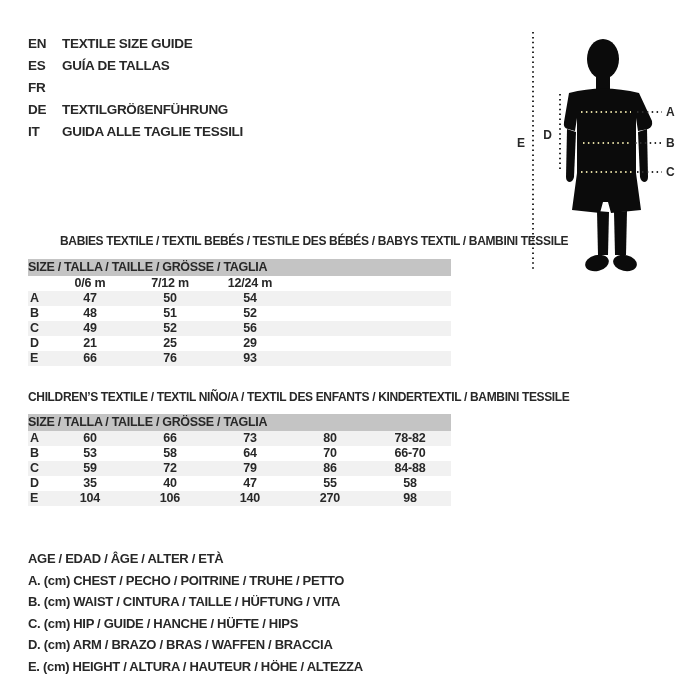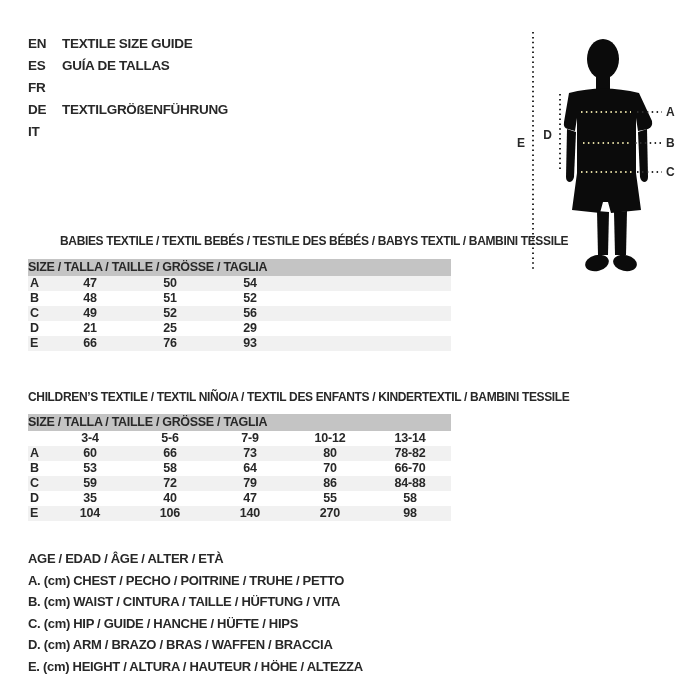--- a/index.html
+++ b/index.html
@@ -52,20 +52,21 @@
     </div>
     <div class="lang-row">
       <span class="lang-code">FR</span>
     </div>
     <div class="lang-row">
       <span class="lang-code">DE</span>
       <span class="lang-label">TEXTILGRÖßENFÜHRUNG</span>
     </div>
     <div class="lang-row">
       <span class="lang-code">IT</span>
+      <span class="lang-label">GUIDA ALLE TAGLIE TESSILI</span>
     </div>
   </div>
 
 <div class="figure-wrap">
   <svg width="190" height="255" viewBox="0 0 190 255">
 
     <line x1="28" y1="7" x2="28" y2="247" stroke-width="2" stroke-dasharray="1.5 3.4" stroke="#2b2b2b"></line>
     <text x="20" y="122" text-anchor="end" fill="#282828">E</text>
 
     <line x1="55" y1="69" x2="55" y2="147" stroke-width="2" stroke-dasharray="1.5 3.4" stroke="#2b2b2b"></line>
@@ -94,20 +95,26 @@
 
     <line x1="76" y1="147" x2="128" y2="147" stroke-width="2" stroke-dasharray="1.5 3.4" stroke="#ddd59e"></line>
     <line x1="132" y1="147" x2="157" y2="147" stroke-width="2" stroke-dasharray="1.5 3.4" stroke="#2b2b2b"></line>
     <text x="161" y="151" fill="#282828">C</text>
   </svg>
 </div>
 
 <div class="section-title title-babies">BABIES TEXTILE / TEXTIL BEBÉS / TESTILE DES BÉBÉS / BABYS TEXTIL / BAMBINI TESSILE</div>
 <div class="size-table table-babies">
     <div class="size-bar">SIZE / TALLA / TAILLE / GRÖSSE / TAGLIA</div>
+    <div class="trow">
+      <span class="rlabel"></span>
+      <span class="cell">0/6 m</span>
+      <span class="cell">7/12 m</span>
+      <span class="cell">12/24 m</span>
+    </div>
     <div class="trow alt">
       <span class="rlabel">A</span>
       <span class="cell">47</span>
       <span class="cell">50</span>
       <span class="cell">54</span>
     </div>
     <div class="trow">
       <span class="rlabel">B</span>
       <span class="cell">48</span>
       <span class="cell">51</span>
@@ -129,28 +136,20 @@
       <span class="rlabel">E</span>
       <span class="cell">66</span>
       <span class="cell">76</span>
       <span class="cell">93</span>
     </div>
   </div>
 
 <div class="section-title title-children">CHILDREN’S TEXTILE / TEXTIL NIÑO/A / TEXTIL DES ENFANTS / KINDERTEXTIL / BAMBINI TESSILE</div>
 <div class="size-table table-children">
     <div class="size-bar">SIZE / TALLA / TAILLE / GRÖSSE / TAGLIA</div>
-    <div class="trow">
-      <span class="rlabel"></span>
-      <span class="cell">3-4</span>
-      <span class="cell">5-6</span>
-      <span class="cell">7-9</span>
-      <span class="cell">10-12</span>
-      <span class="cell">13-14</span>
-    </div>
     <div class="trow alt">
       <span class="rlabel">A</span>
       <span class="cell">60</span>
       <span class="cell">66</span>
       <span class="cell">73</span>
       <span class="cell">80</span>
       <span class="cell">78-82</span>
     </div>
     <div class="trow">
       <span class="rlabel">B</span>

